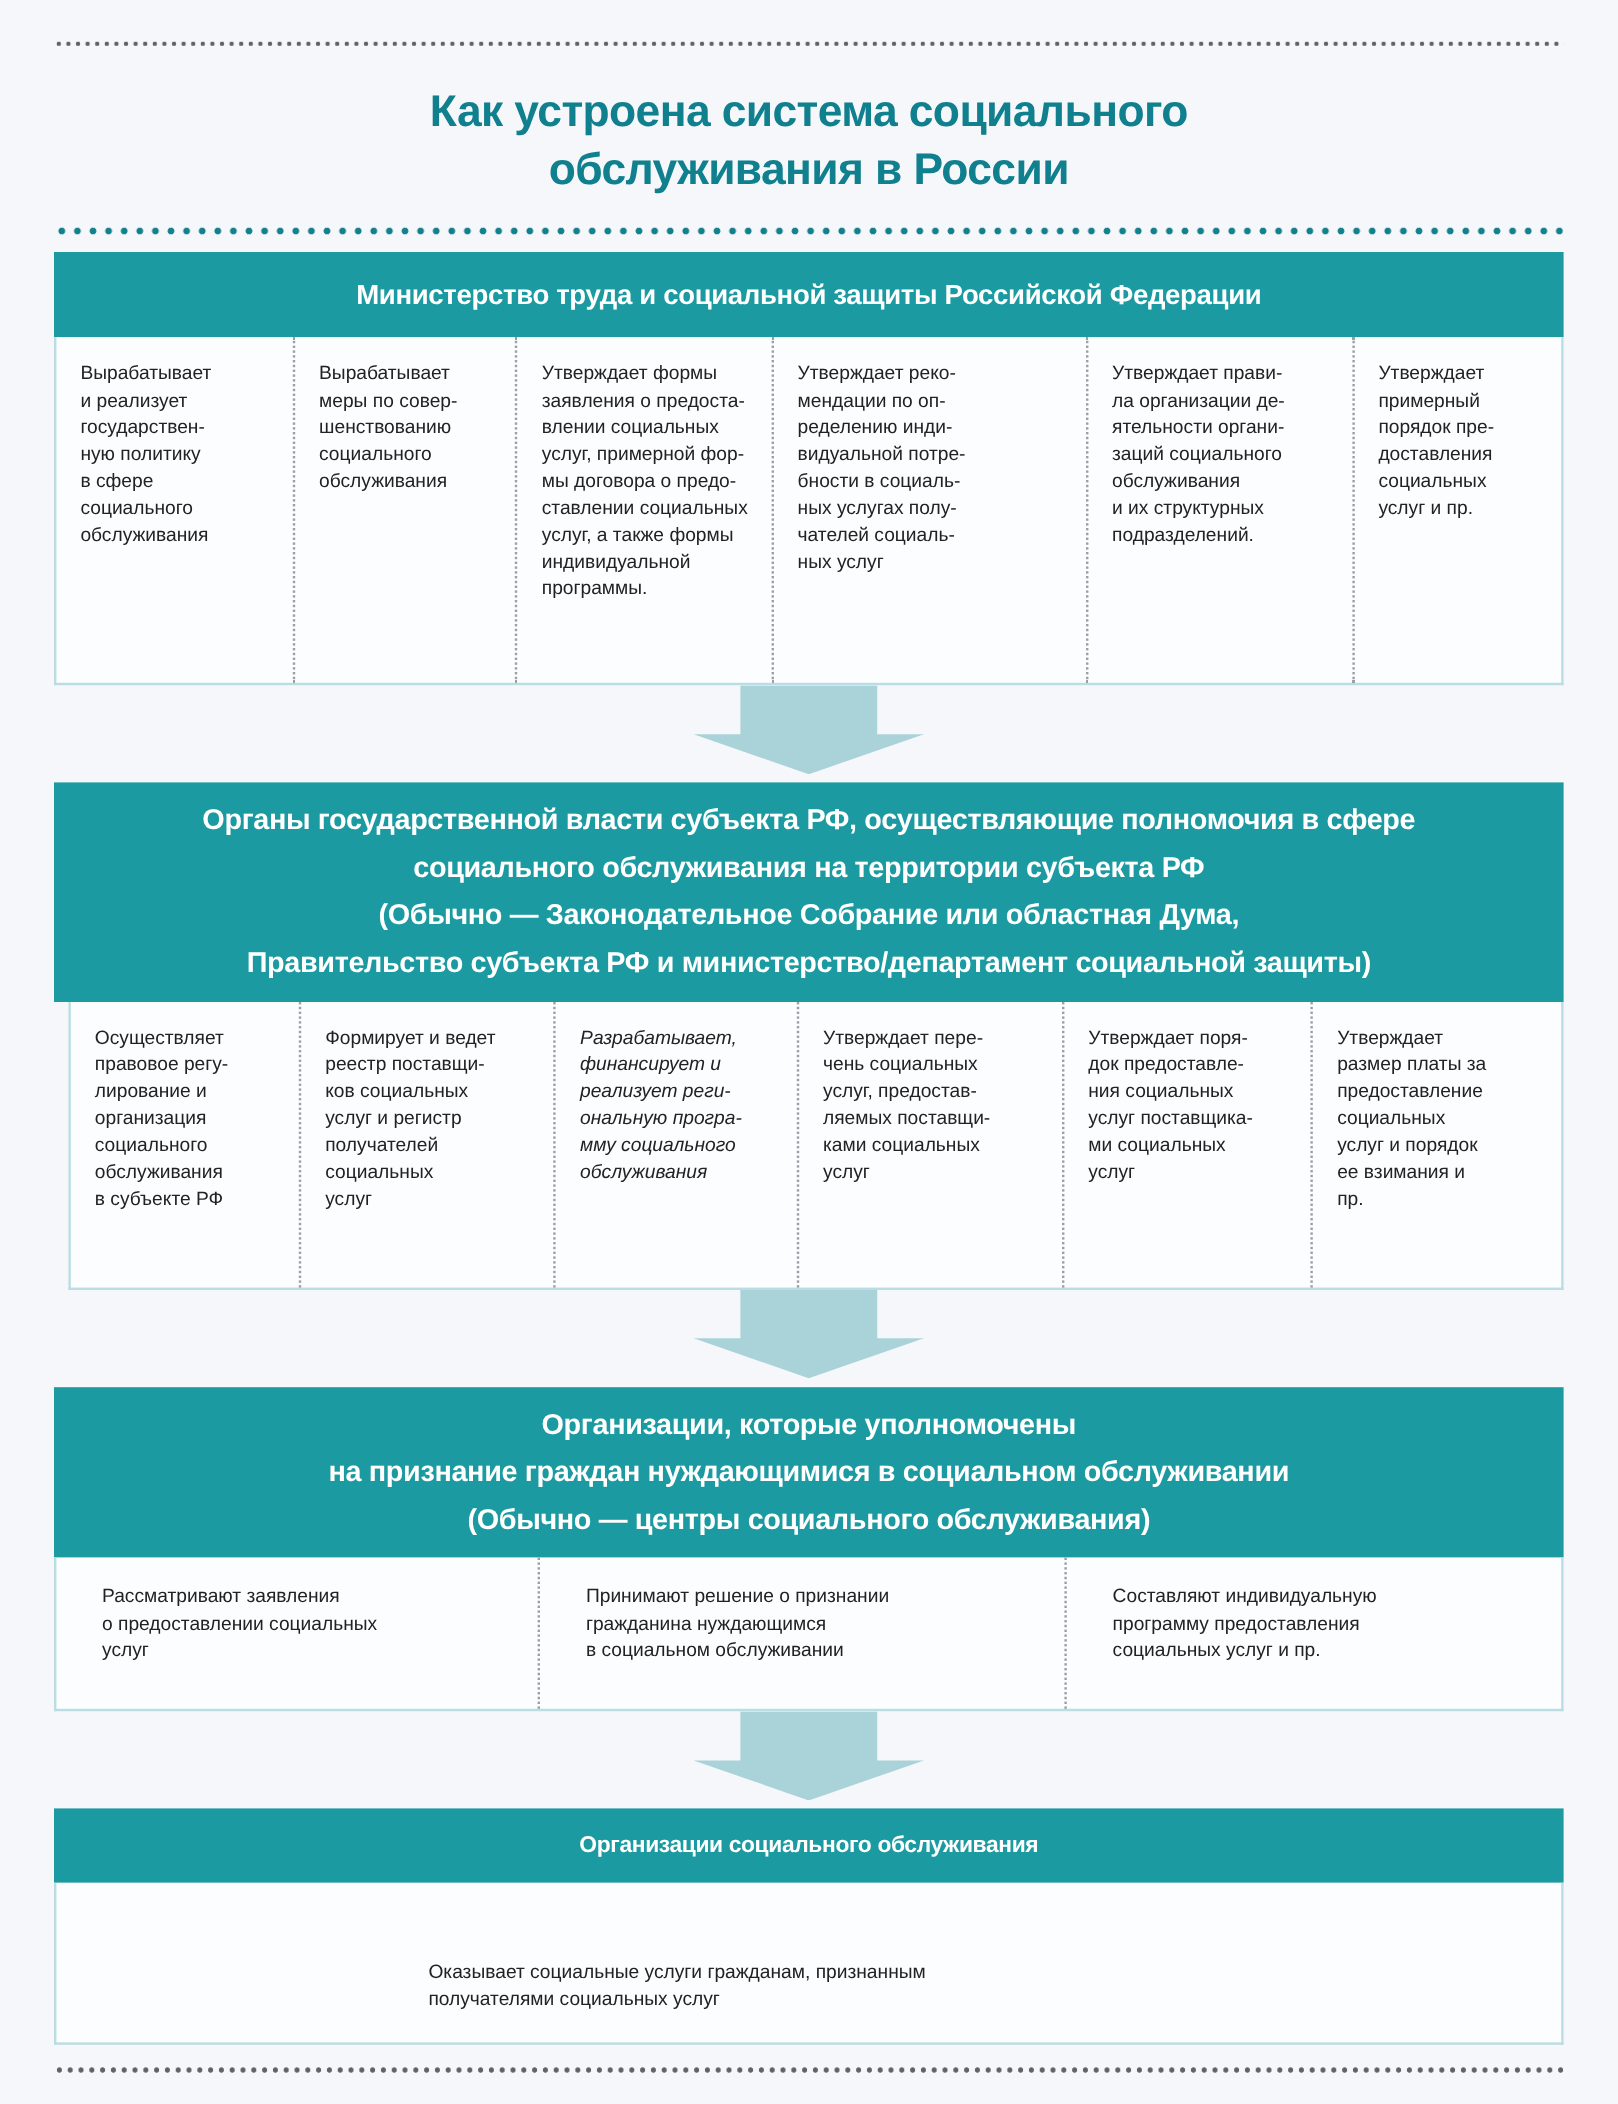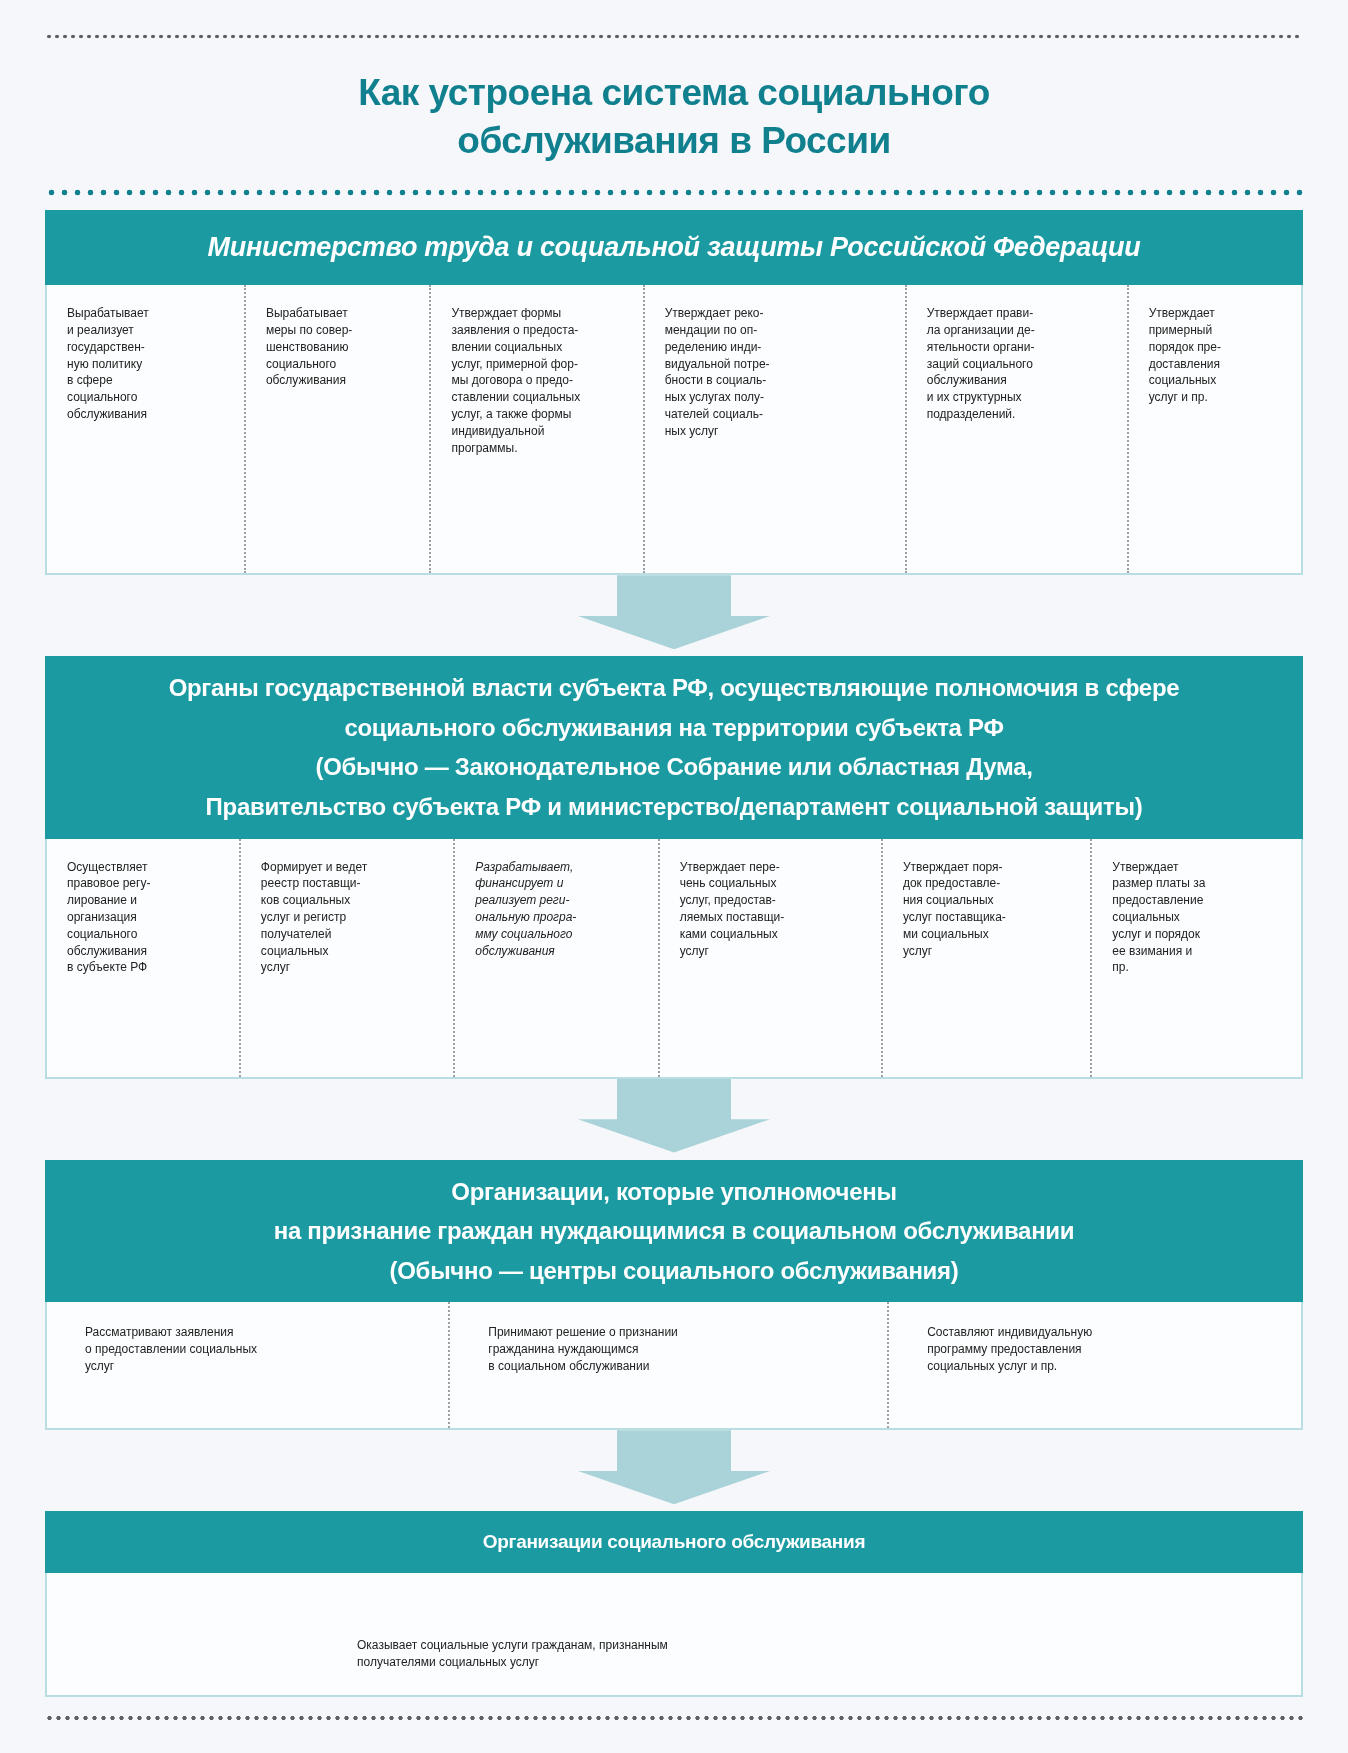--- a/index.html
+++ b/index.html
@@ -46,49 +46,49 @@
     padding: 30px 0 24px 0;
   }
 
   .section-header {
     background: #1b9aa1;
     color: #ffffff;
     font-weight: 700;
     text-align: center;
     white-space: pre-line;
   }
-  .s1 .section-header { font-size: 27px; padding: 22px 10px; letter-spacing: -0.3px; font-style: italic; }
+  .s1 .section-header { font-size: 23px; padding: 22px 10px; letter-spacing: -0.3px; }
   .s2 .section-header { font-size: 24px; line-height: 1.65; padding: 12px 30px; letter-spacing: -0.3px; }
   .s3 .section-header { font-size: 24px; line-height: 1.65; padding: 12px 30px; letter-spacing: -0.3px; }
   .s4 .section-header { font-size: 19px; padding: 20px 10px; letter-spacing: -0.3px; }
 
   .section-body {
     display: flex;
     background: #fbfdfe;
     border: 2px solid #b9dde2;
     border-top: none;
   }
   .cell {
     white-space: pre-line;
-    font-size: 12px;
+    font-size: 16px;
     line-height: 1.4;
     color: #222222;
     padding: 20px 14px 24px 20px;
   }
   .cell + .cell { border-left: 2px dotted #9ba0a6; }
 
   .s1 .section-body { min-height: 290px; }
   .s1 .cell:nth-child(1) { flex: 0 0 15.7%; }
   .s1 .cell:nth-child(2) { flex: 0 0 14.8%; }
   .s1 .cell:nth-child(3) { flex: 0 0 17.0%; }
   .s1 .cell:nth-child(4) { flex: 0 0 20.9%; }
   .s1 .cell:nth-child(5) { flex: 0 0 17.7%; }
   .s1 .cell:nth-child(6) { flex: 0 0 13.9%; }
 
-  .s2 .section-body { min-height: 240px; }
+  .s2 .section-body { min-height: 240px; margin-left: 12px; }
   .s2 .cell:nth-child(1) { flex: 0 0 15.3%; }
   .s2 .cell:nth-child(2) { flex: 0 0 17.1%; }
   .s2 .cell:nth-child(3) { flex: 0 0 16.3%; font-style: italic; }
   .s2 .cell:nth-child(4) { flex: 0 0 17.8%; }
   .s2 .cell:nth-child(5) { flex: 0 0 16.7%; }
   .s2 .cell:nth-child(6) { flex: 0 0 16.8%; }
 
   .s3 .section-body { min-height: 128px; }
   .s3 .cell { padding: 22px 20px 22px 38px; }
   .s3 .cell:nth-child(1) { flex: 0 0 32%; }

